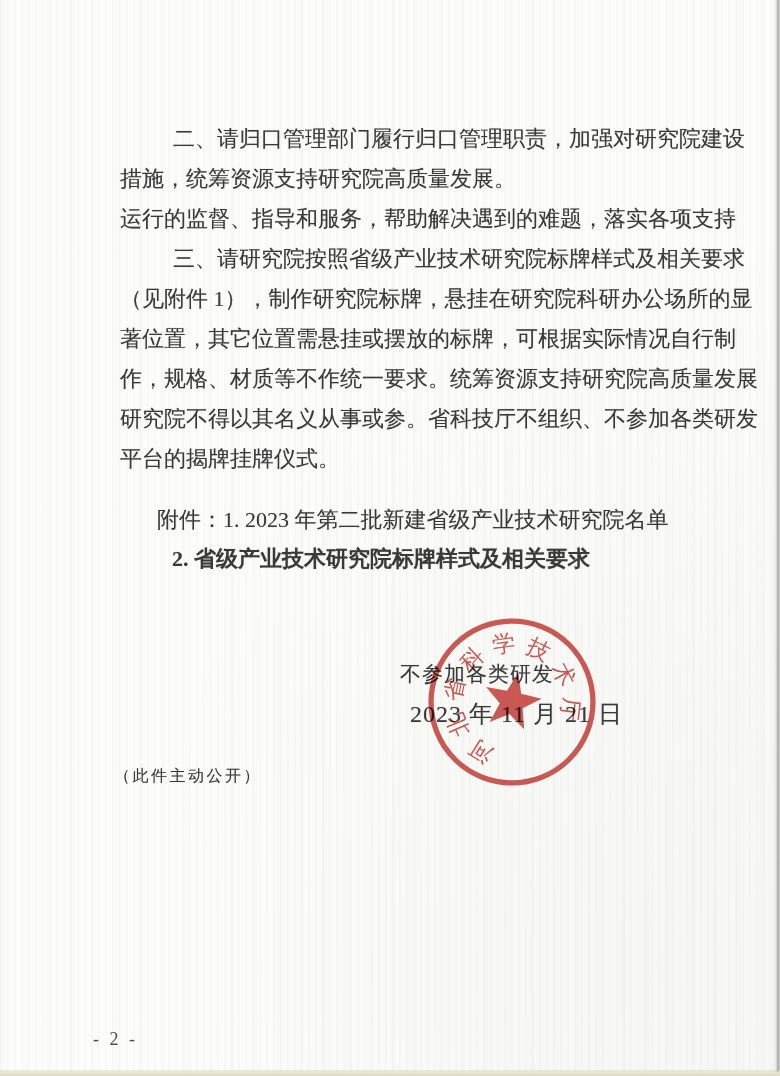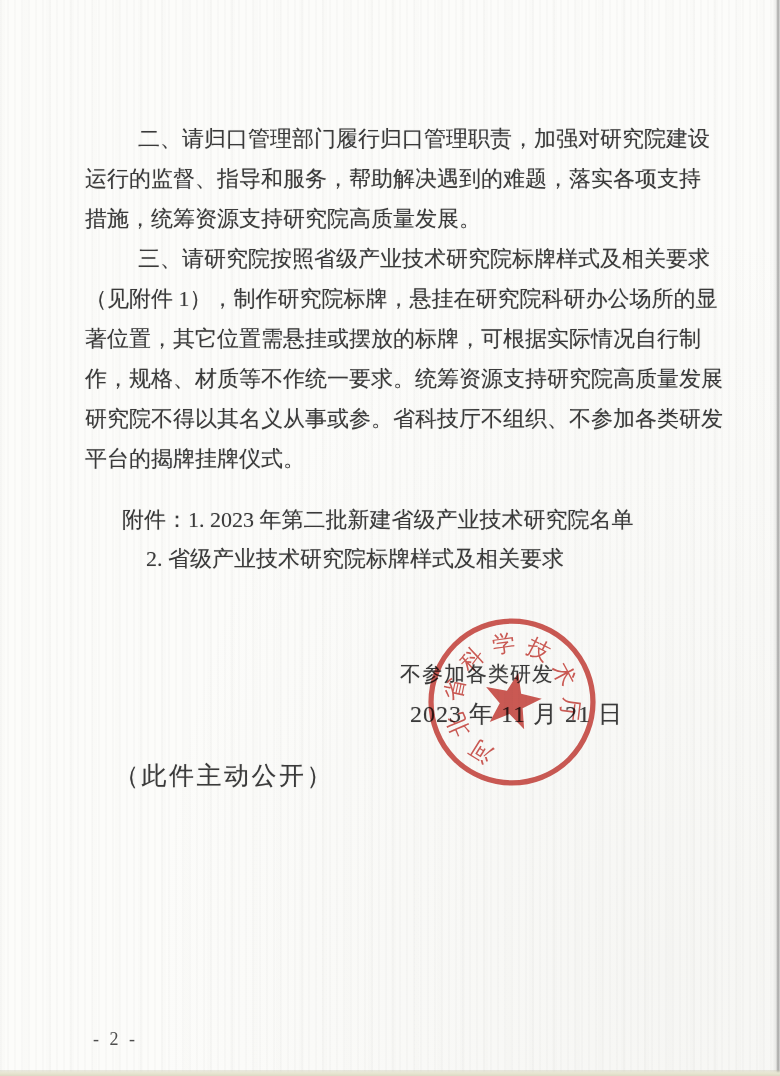--- a/index.html
+++ b/index.html
@@ -26,39 +26,40 @@
         rgba(0,0,0,0) 5px, rgba(0,0,0,0) 23px),
       radial-gradient(ellipse at 85% 90%, rgba(150,150,140,0.06), rgba(0,0,0,0) 55%);
   }
   .line{
     height:40px;
     line-height:40px;
     font-size:22px;
     white-space:nowrap;
     letter-spacing:0px;
     text-shadow:0 0 1px rgba(58,58,58,0.35);
+    margin-left:35px;
   }
   .body-text{position:absolute;left:85px;top:119px;}
   .body-text .indent{padding-left:53px;}
   .attachments{position:absolute;left:122px;top:500px;}
   .attachments .line{height:39px;line-height:39px;}
-  .attachments .att-2{margin-left:24px;}
+  .attachments .att-2{margin-left:50px;font-weight:bold;}
   .sig-issuer{
     position:absolute;left:400px;top:654px;
     height:40px;line-height:40px;font-size:21px;letter-spacing:1px;
     white-space:nowrap;text-shadow:0 0 1px rgba(58,58,58,0.35);
   }
   .sig-date{
     position:absolute;left:410px;top:694px;
     height:40px;line-height:40px;font-size:24px;letter-spacing:1px;
     white-space:nowrap;text-shadow:0 0 1px rgba(58,58,58,0.35);
   }
   .note{
     position:absolute;left:114px;top:756px;
-    height:40px;line-height:40px;font-size:25px;letter-spacing:2.5px;
+    height:40px;line-height:40px;font-size:16px;letter-spacing:2.5px;
     white-space:nowrap;text-shadow:0 0 1px rgba(58,58,58,0.35);
   }
   .page-num{
     position:absolute;left:93px;top:1026px;
     height:26px;line-height:26px;font-size:18px;letter-spacing:3px;
     color:#4e4e4e;white-space:nowrap;
   }
   .seal{
     position:absolute;left:424px;top:614px;
     width:176px;height:176px;
@@ -83,22 +84,22 @@
     background:linear-gradient(to bottom, rgba(180,178,150,0.25) 0px, #e8e6d2 3px, #dcdac4 6px);
   }
 </style>
 </head>
 <body>
 
 <div class="stage">
 
   <div class="body-text">
     <div class="line indent">二、请归口管理部门履行归口管理职责，加强对研究院建设</div>
+    <div class="line">措施，统筹资源支持研究院高质量发展。</div>
     <div class="line">运行的监督、指导和服务，帮助解决遇到的难题，落实各项支持</div>
-    <div class="line">措施，统筹资源支持研究院高质量发展。</div>
     <div class="line indent">三、请研究院按照省级产业技术研究院标牌样式及相关要求</div>
     <div class="line">（见附件 1），制作研究院标牌，悬挂在研究院科研办公场所的显</div>
     <div class="line">著位置，其它位置需悬挂或摆放的标牌，可根据实际情况自行制</div>
     <div class="line">作，规格、材质等不作统一要求。统筹资源支持研究院高质量发展</div>
     <div class="line">研究院不得以其名义从事或参。省科技厅不组织、不参加各类研发</div>
     <div class="line">平台的揭牌挂牌仪式。</div>
   </div>
 
   <div class="attachments">
     <div class="line">附件：1. 2023 年第二批新建省级产业技术研究院名单</div>

